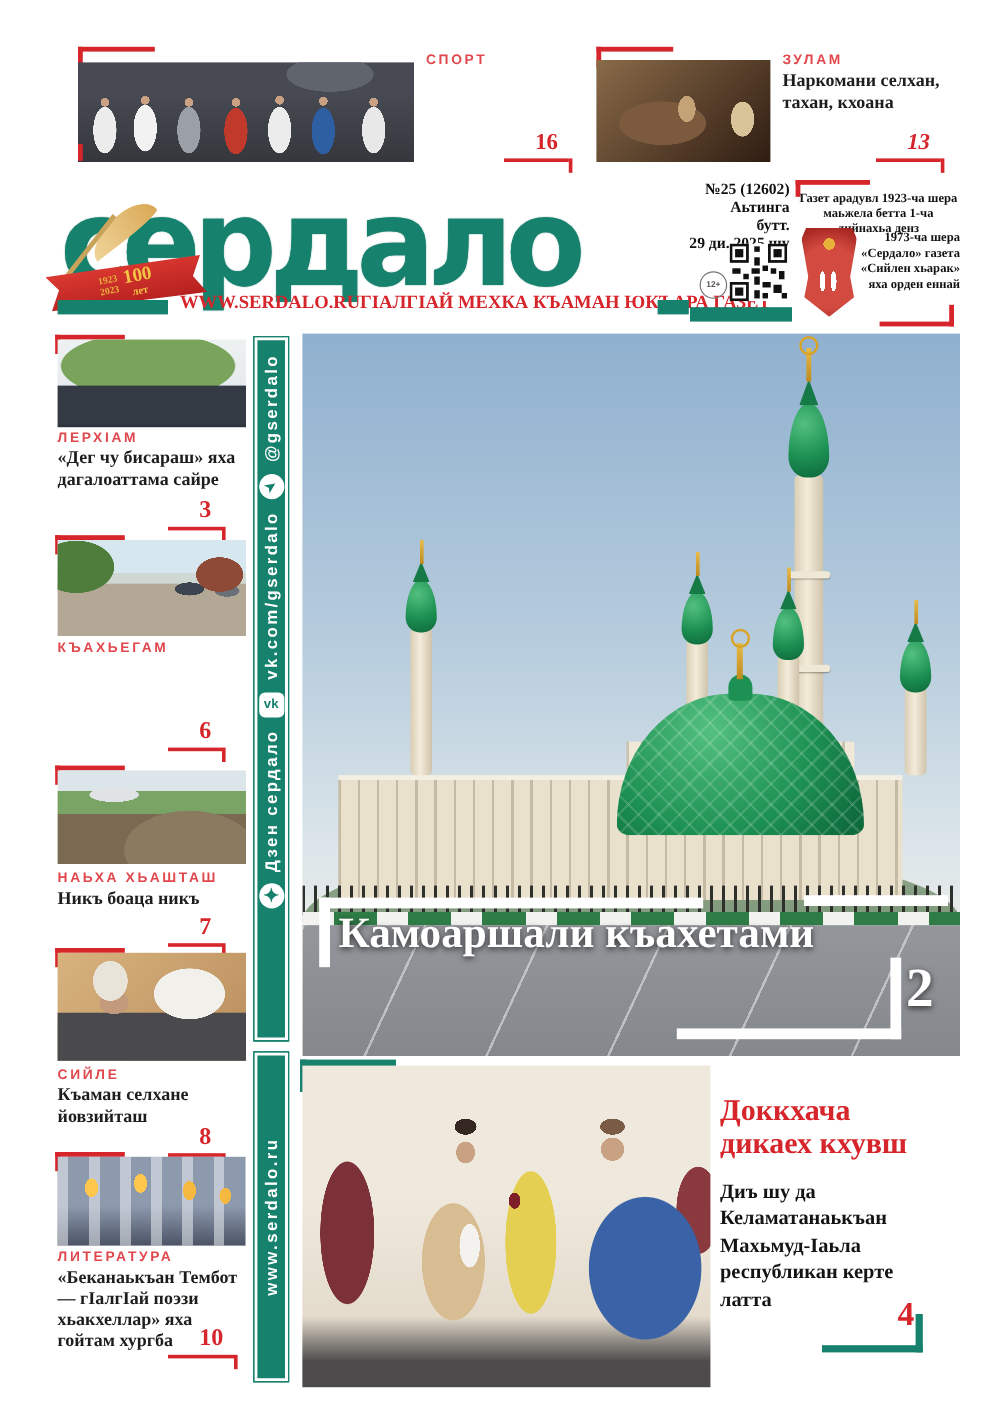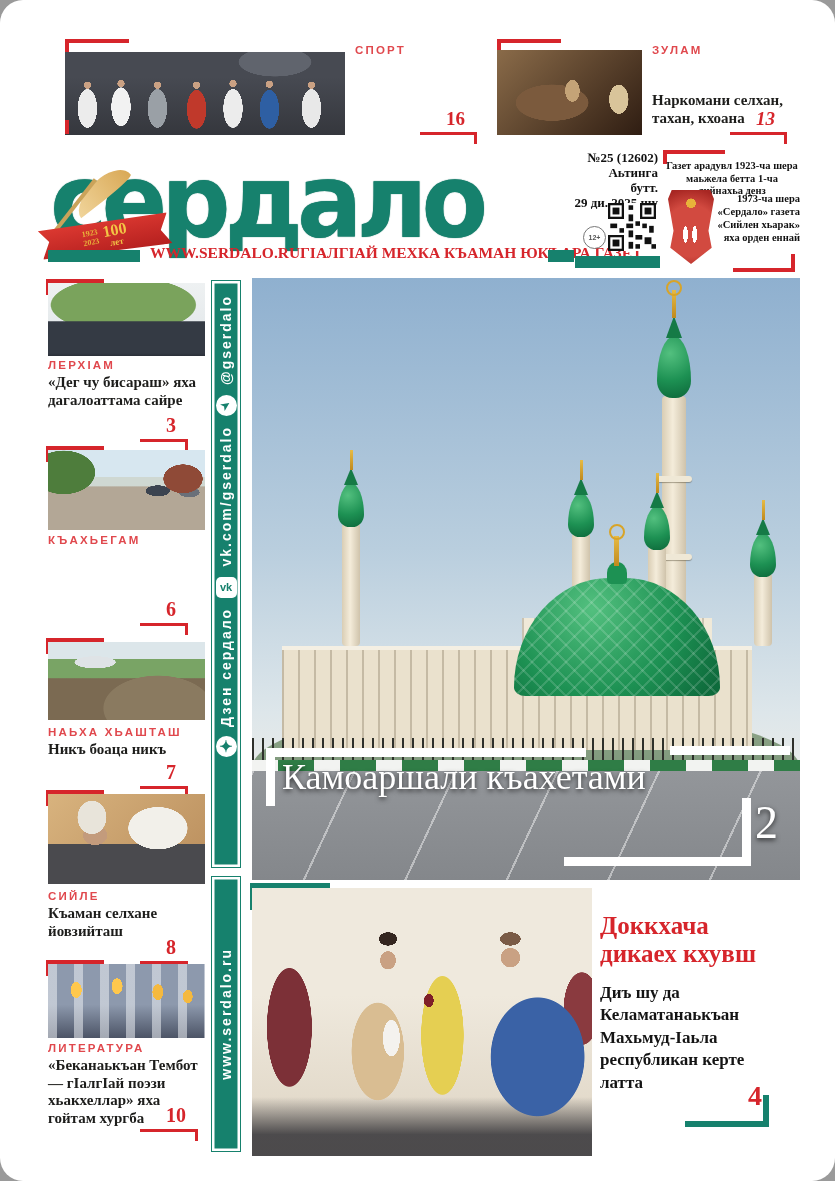--- a/index.html
+++ b/index.html
@@ -1,17 +1,17 @@
 <!DOCTYPE html>
 <html><head>
 <meta charset="utf-8">
 <style>
   html,body{margin:0;padding:0;background:#9a9a9a;}
   .page{position:relative;width:835px;height:1181px;background:#fff;margin:0 auto;overflow:hidden;
-        font-family:"Liberation Serif",serif;border-radius:23px;}
+        font-family:"Liberation Serif",serif;}
   .abs{position:absolute;}
   
   .cat{font-family:"Liberation Sans",sans-serif;font-size:11.5px;font-weight:600;color:#e0484d;
        letter-spacing:2.2px;text-transform:uppercase;}
   .hl{font-weight:bold;color:#1d1d1b;line-height:1.18;}
   .pageref{position:absolute;font-weight:bold;color:#d6252b;text-align:left;}
   .pageref .n{display:inline-block;padding:0 9px 2px 26px;border-bottom:3px solid #d6252b;position:relative;}
   .pageref .n::after{content:'';position:absolute;right:-3px;bottom:-12px;height:12px;border-right:3px solid #d6252b;}
   .cnr-h{background:#d6252b;height:4px;}
   .cnr-v{background:#d6252b;width:4px;}
@@ -125,21 +125,21 @@
   .ring{background:#efe8d6;border-radius:3px;box-shadow:0 1px 1px rgba(60,50,30,.4);}
   .fence{left:0;top:460px;width:548px;height:22px;
       background:repeating-linear-gradient(90deg,#2e302b 0 2px,transparent 2px 10px);
       border-bottom:3px solid #2e302b;}
   .hedge{left:0;top:482px;width:548px;height:11px;
       background:repeating-linear-gradient(90deg,#f2f3f1 0 26px,#2f7d46 26px 62px);}
   .lot{left:0;top:493px;width:548px;height:109px;background:
       repeating-linear-gradient(115deg,rgba(255,255,255,.45) 0 2px,transparent 2px 92px),
       linear-gradient(#93969a,#84878b);}
   .wbar{background:#fff;}
-  .mhl{color:#fff;font-weight:normal;text-shadow:0 2px 5px rgba(0,0,0,.7);white-space:nowrap;text-align:center;}
+  .mhl{color:#fff;font-weight:bold;text-shadow:0 2px 5px rgba(0,0,0,.7);white-space:nowrap;text-align:center;}
   
   .bphoto{left:252px;top:888px;width:340px;height:268px;background:
       radial-gradient(8px 11px at 52% 42%,#7e1f28 0 60%,transparent 61%),
       radial-gradient(16px 16px at 76% 26%,#c9a183 0 60%,transparent 61%),
       radial-gradient(17px 11px at 76% 19%,#7a5b46 0 60%,transparent 61%),
       radial-gradient(75px 95px at 84% 63%,#3a62a6 0 62%,transparent 63%),
       radial-gradient(13px 15px at 40% 27%,#c9a183 0 60%,transparent 61%),
       radial-gradient(15px 11px at 40% 19%,#342620 0 60%,transparent 61%),
       radial-gradient(14px 30px at 41% 56%,#f4f2ee 0 60%,transparent 61%),
       radial-gradient(42px 78px at 37% 61%,#d9bd92 0 62%,transparent 63%),
@@ -160,21 +160,21 @@
   <div class="abs cnr-v" style="left:65px;top:39px;height:18px;"></div>
   <div class="abs photo ph-box" style="left:65px;top:52px;"></div>
   <div class="abs cnr-v" style="left:65px;top:120px;height:14px;"></div>
   <div class="abs cat" style="left:355px;top:44px;">СПОРТ</div>
   <div class="pageref" style="left:420px;top:108px;width:60px;font-size:19px;"><span class="n">16</span></div>
 
   <div class="abs cnr-h" style="left:497px;top:39px;width:64px;"></div>
   <div class="abs cnr-v" style="left:497px;top:39px;height:18px;"></div>
   <div class="abs photo ph-paint" style="left:497px;top:50px;"></div>
   <div class="abs cat" style="left:652px;top:44px;">ЗУЛАМ</div>
-  <div class="abs hl" style="left:652px;top:60px;width:140px;font-size:15px;margin-top:32px;">Наркомани селхан, тахан, кхоана</div>
+  <div class="abs hl" style="left:652px;top:60px;width:140px;font-size:15px;">Наркомани селхан, тахан, кхоана</div>
   <div class="pageref" style="left:730px;top:108px;width:60px;font-size:19px;font-style:italic;"><span class="n">13</span></div>
 
   <div class="abs logo" style="left:50px;top:155px;">сердало</div>
 
   <div class="abs" style="left:40px;top:178px;width:130px;height:92px;">
     <div class="abs" style="left:28px;top:2px;width:66px;height:20px;background:linear-gradient(90deg,#f0d49a,#d9a957);border-radius:60% 40% 50% 0/100% 80% 20% 0;transform:rotate(-38deg);"></div>
     <div class="abs" style="left:14px;top:-12px;width:4px;height:64px;background:#caa35a;transform:rotate(38deg);transform-origin:bottom;"></div>
     <div class="abs ribbon" style="left:0;top:38px;width:130px;height:40px;">
       <span style="display:flex;flex-direction:column;color:#e8b23a;font-size:8px;font-weight:bold;line-height:1.1;text-align:center;">
         <span>1923</span>

